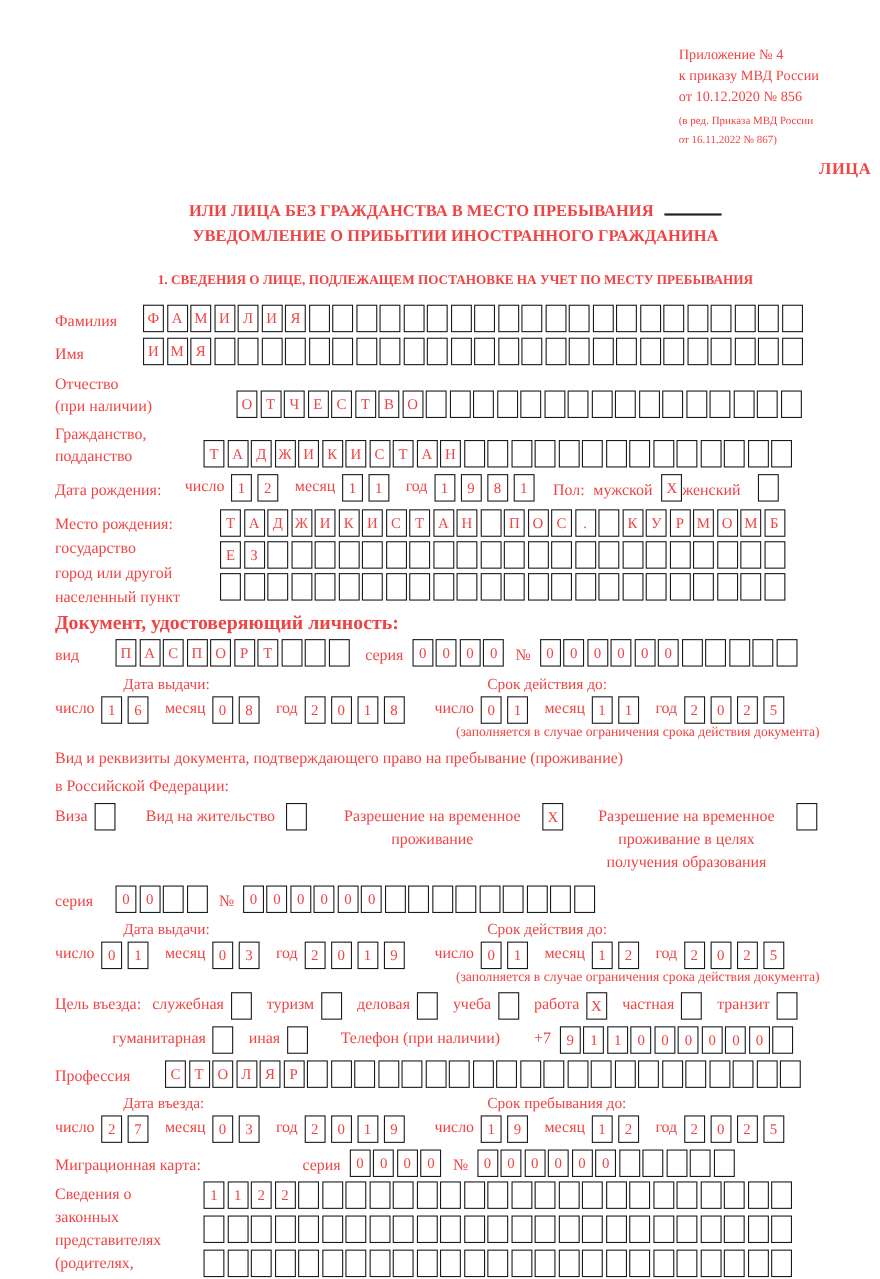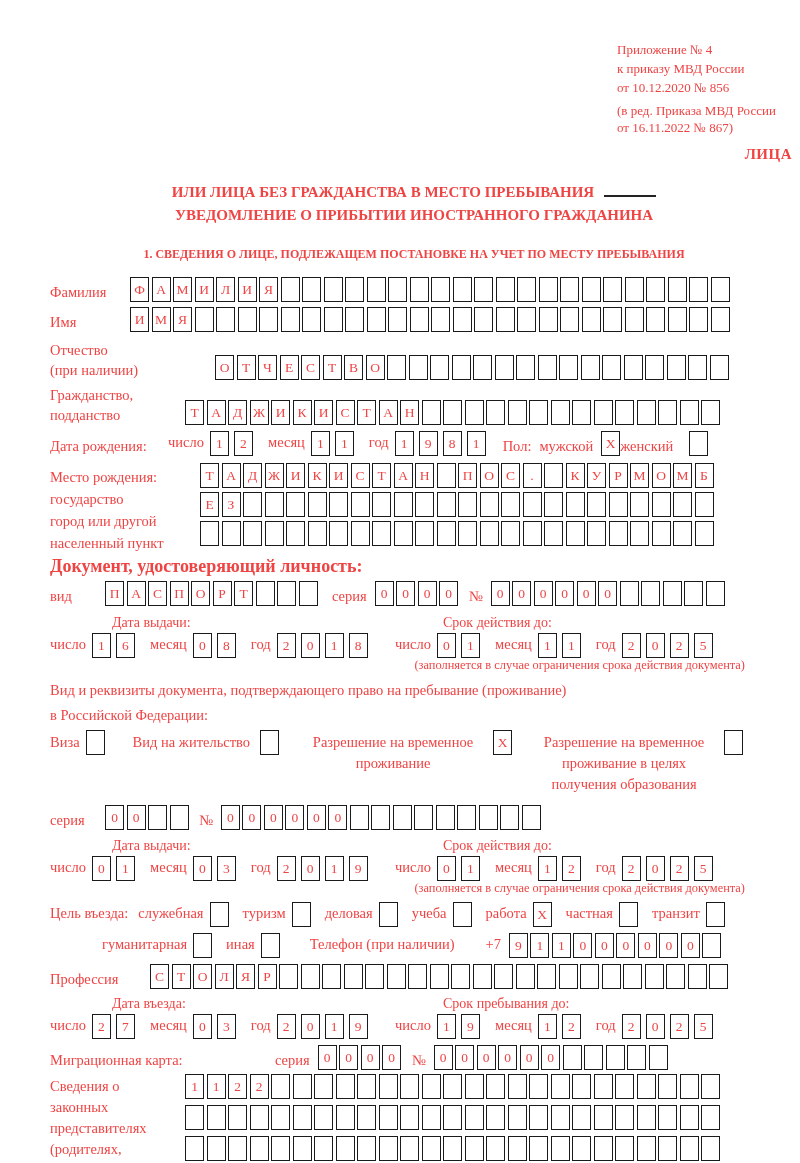--- a/index.html
+++ b/index.html
@@ -1,20 +1,20 @@
 <!DOCTYPE html>
 <html><head>
 <meta charset="utf-8">
 <style>
   html,body{margin:0;padding:0;background:#888;}
   .page{position:relative;width:800px;height:1163px;background:#ffffff;margin:0 auto;
         font-family:"Liberation Serif",serif;color:#ef4444;font-size:14.5px;overflow:hidden;padding-left:28px;}
   
   .annex{position:absolute;left:617px;top:40px;font-size:13px;line-height:19px;}
-  .annex .edit{margin-top:5px;font-size:13px;line-height:17px;}
+  .annex .edit{margin-top:5px;font-size:10px;line-height:17px;}
   .forma{position:absolute;top:146px;right:36px;font-weight:bold;font-size:15px;letter-spacing:.5px;}
   
   .title{position:absolute;top:181px;left:0;right:0;text-align:center;font-weight:bold;font-size:15px;line-height:23px;}
   .blank-line{display:inline-block;width:52px;height:2px;background:#222;margin-left:10px;vertical-align:baseline;}
   .section-heading{position:absolute;top:247px;left:0;right:0;text-align:center;font-weight:bold;font-size:12px;}
   
   .form{position:absolute;top:277px;left:50px;width:735px;}
   .row{display:flex;align-items:flex-end;margin-bottom:5px;}
   .lbl{flex:none;line-height:20px;padding-top:3px;}
   .lbl div{line-height:20px;}

